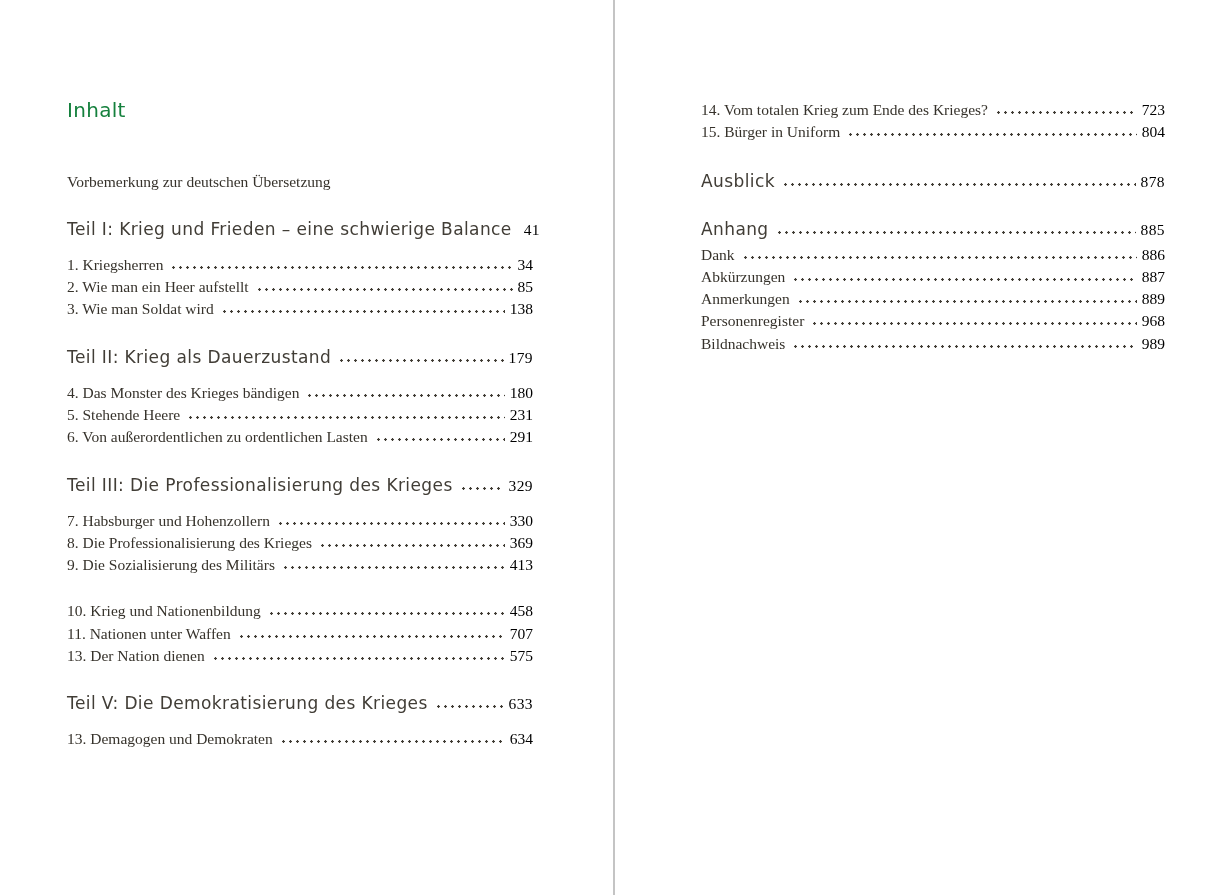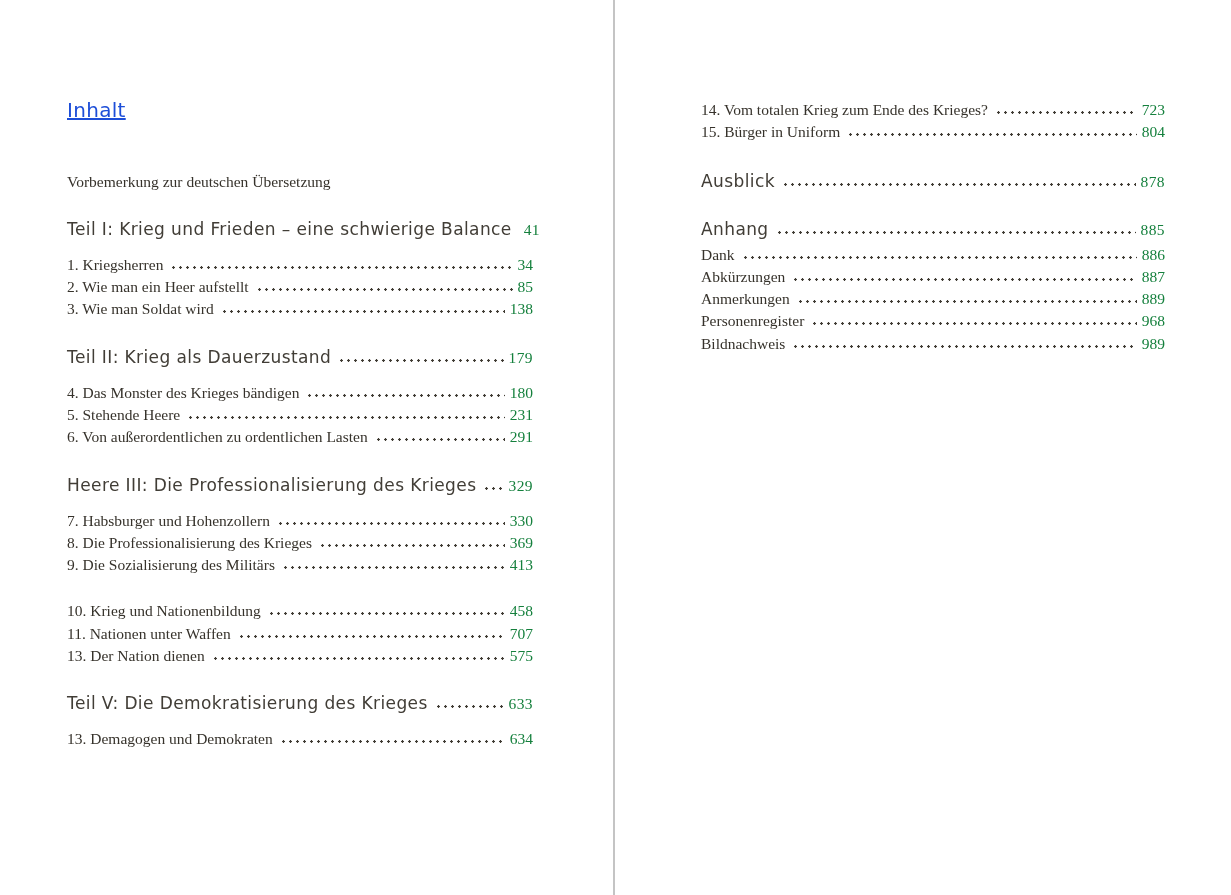--- a/index.html
+++ b/index.html
@@ -20,23 +20,22 @@
     background: #c4c4c4;
   }
 
   .page { position: absolute; top: 0; }
   .page.left  { left: 67px;  width: 466px; }
   .page.right { left: 701px; width: 464px; }
 
   h1.toc-title {
     font: 400 20px/26px "DejaVu Sans", sans-serif;
     letter-spacing: 0.3px;
-    color: #1d4ed8;
+    color: #15803d;
     margin: 97px 0 0 0;
-    text-decoration: underline;
   }
 
   .prelims { margin-top: 48px; }
 
   .row { display: flex; align-items: baseline; }
 
   .row.plain, .row.entry {
     font: 400 15.5px/21.8px "Liberation Serif", serif;
     color: #36322b;
   }
@@ -49,21 +48,21 @@
     color: #413d36;
     white-space: nowrap;
   }
   .part .entries { margin-top: 12px; }
 
   .label { white-space: nowrap; }
 
   .pg {
     font-family: "Liberation Serif", serif;
     font-size: 15.5px;
-    color: #15803d;
+    color: #000000;
     margin-left: 5px;
     white-space: nowrap;
   }
 
   .dots {
     flex: 1 1 auto;
     height: 5px;
     margin-left: 7px;
     background-image: radial-gradient(circle, #3f3b33 1.15px, rgba(0,0,0,0) 1.45px);
     background-size: 7px 5px;
@@ -136,21 +135,21 @@
         <div class="row entry">
           <span class="label">6. Von außerordentlichen zu ordentlichen Lasten</span>
           <span class="dots"></span>
           <span class="pg">291</span>
         </div>
       </div>
     </section>
 
     <section class="part">
       <div class="row heading">
-        <span>Heere III: Die Professionalisierung des Krieges</span>
+        <span>Teil III: Die Professionalisierung des Krieges</span>
         <span class="dots"></span>
         <span class="pg">329</span>
       </div>
       <div class="entries">
         <div class="row entry">
           <span class="label">7. Habsburger und Hohenzollern</span>
           <span class="dots"></span>
           <span class="pg">330</span>
         </div>
         <div class="row entry">

